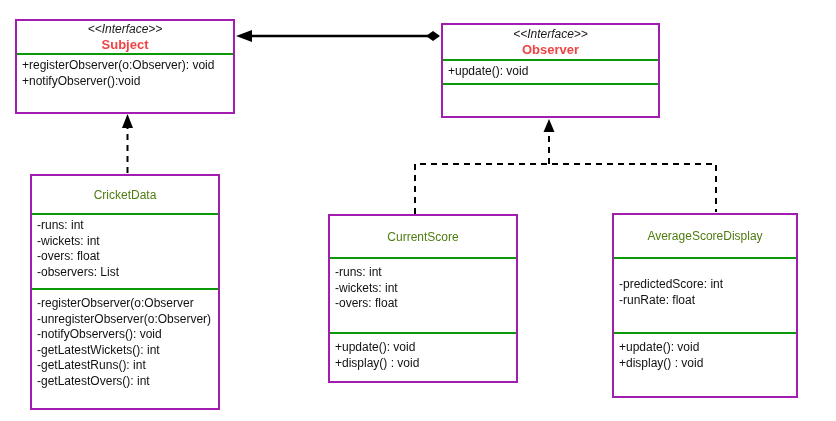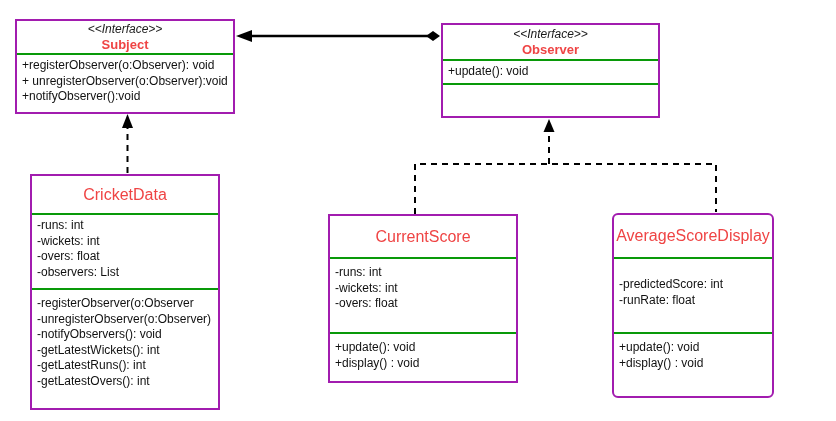--- a/index.html
+++ b/index.html
@@ -29,22 +29,22 @@
     line-height: 15px;
     color: #1a1a1a;
   }
   .cls-name {
     font-weight: bold;
     font-size: 13px;
     line-height: 16px;
     color: #ef4444;
   }
   .cls-title {
-    font-size: 16px;
-    color: #ef4444;
+    font-size: 12px;
+    color: #4d7c0f;
     display: flex;
     align-items: center;
     justify-content: center;
   }
   .sec {
     border-top: 2px solid #099909;
     padding: 3px 0 0 5px;
     font-size: 12px;
     line-height: 15.5px;
     overflow: hidden;
@@ -77,21 +77,20 @@
     <polygon points="549,119 543.5,132 554.5,132" fill="#000000"></polygon>
   </svg>
 
   <div class="uml-box" style="left:15px; top:19px; width:220px; height:95px;">
     <div class="uml-hdr" style="height:32px;">
       <div class="stereo">&lt;&lt;Interface&gt;&gt;</div>
       <div class="cls-name">Subject</div>
     </div>
     <div class="sec" style="height:59px;">
       <div class="line">+registerObserver(o:Observer): void</div>
-      <div class="line">+ unregisterObserver(o:Observer):void</div>
       <div class="line">+notifyObserver():void</div>
     </div>
   </div>
 
   <div class="uml-box" style="left:441px; top:23px; width:219px; height:95px;">
     <div class="uml-hdr" style="height:34px;">
       <div class="stereo">&lt;&lt;Interface&gt;&gt;</div>
       <div class="cls-name">Observer</div>
     </div>
     <div class="sec" style="height:24px;">
@@ -124,21 +123,21 @@
       <div class="line">-runs: int</div>
       <div class="line">-wickets: int</div>
       <div class="line">-overs: float</div>
     </div>
     <div class="sec" style="height:49px; padding-top:6px;">
       <div class="line">+update(): void</div>
       <div class="line">+display() : void</div>
     </div>
   </div>
 
-  <div class="uml-box" style="left:612px; top:213px; width:162px; height:185px;border-radius:6px;">
+  <div class="uml-box" style="left:612px; top:213px; width:186px; height:185px;">
     <div class="cls-title" style="height:42px;">AverageScoreDisplay</div>
     <div class="sec" style="height:75px; padding-top:18px;">
       <div class="line">-predictedScore: int</div>
       <div class="line">-runRate: float</div>
     </div>
     <div class="sec" style="height:64px; padding-top:6px;">
       <div class="line">+update(): void</div>
       <div class="line">+display() : void</div>
     </div>
   </div>

